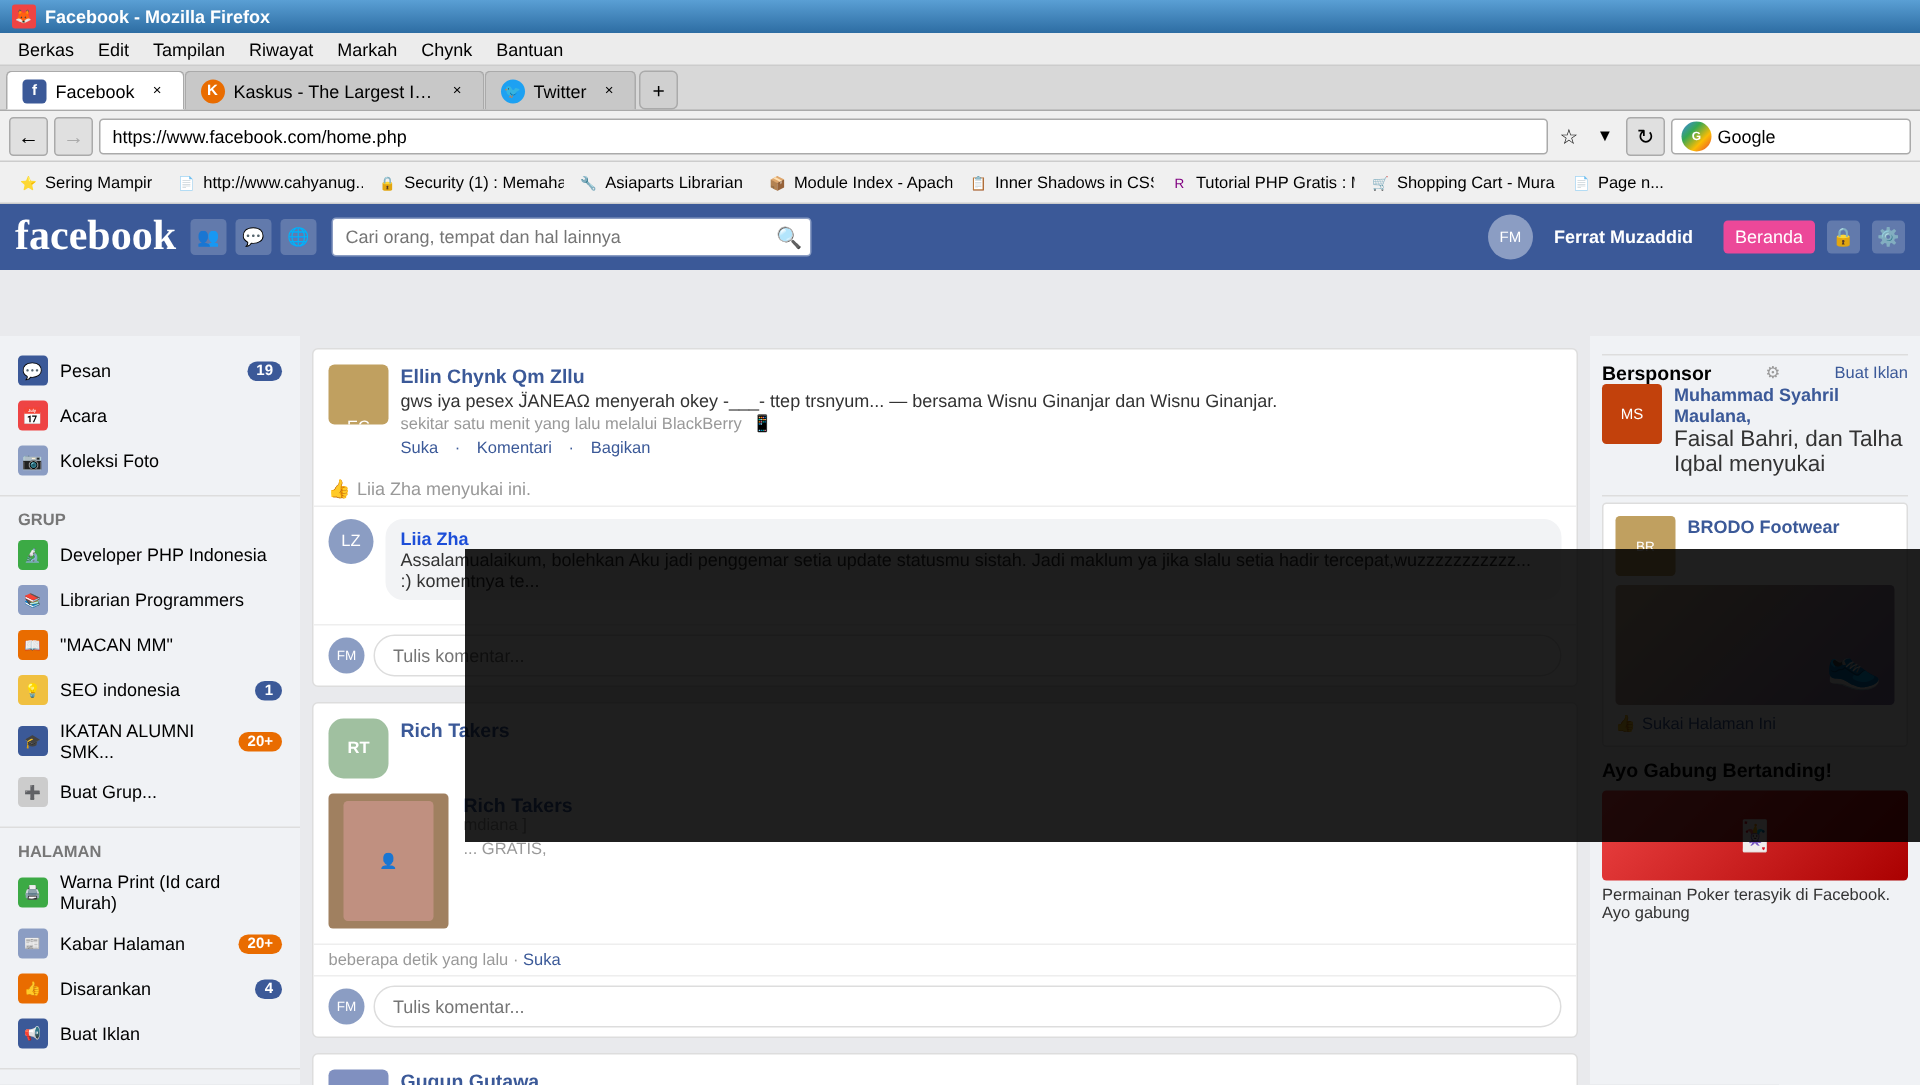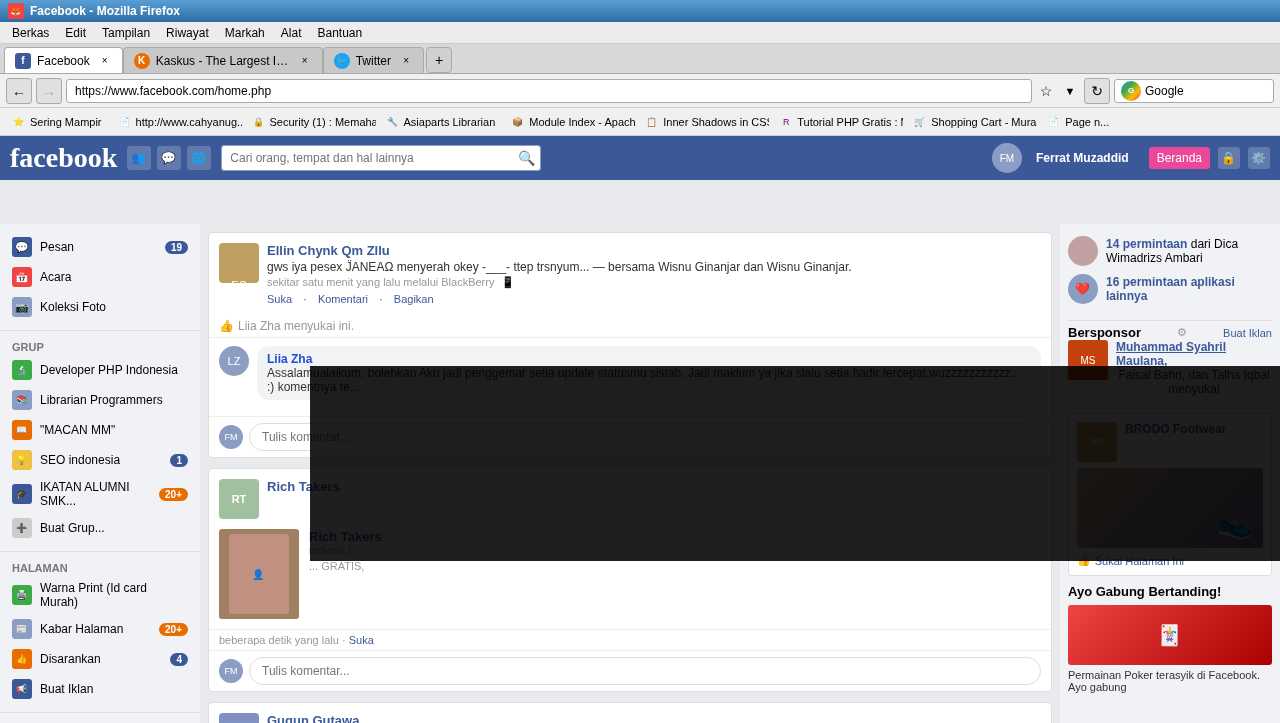--- a/index.html
+++ b/index.html
@@ -207,22 +207,22 @@
       padding: 8px;
       overflow-y: auto;
       flex-shrink: 0;
     }
     .right-section { margin-bottom: 12px; }
     .friend-request { display: flex; align-items: center; padding: 4px 0; font-size: 12px; }
     .friend-avatar { width: 30px; height: 30px; border-radius: 50%; background: #8b9dc3; margin-right: 8px; flex-shrink: 0; }
     .sponsor-title { display: flex; justify-content: space-between; align-items: center; }
     .sponsor-item { display: flex; align-items: flex-start; margin-bottom: 8px; }
     .sponsor-img { width: 40px; height: 40px; background: #ccc; border-radius: 3px; margin-right: 8px; flex-shrink: 0; overflow: hidden; display: flex; align-items: center; justify-content: center; }
-    .sponsor-text { font-size: 12px; color: #333; text-align: center; }
-    .sponsor-name { font-weight: bold; color: #3b5998; font-size: 12px; text-decoration: underline; }
+    .sponsor-text { font-size: 15px; color: #333; }
+    .sponsor-name { font-weight: bold; color: #3b5998; font-size: 12px; }
     .ad-page { background: white; border: 1px solid #ddd; border-radius: 3px; padding: 8px; margin-bottom: 8px; }
     .ad-page-img { width: 100%; height: 80px; background: #aaa; margin-bottom: 6px; border-radius: 3px; overflow: hidden; display: flex; align-items: center; justify-content: center; }
     .ad-like-btn { display: flex; align-items: center; font-size: 11px; color: #3b5998; cursor: pointer; }
 
     
     .bg-blue { background: #3b5998; }
     .color-blue { color: #1d4ed8; }
 
     .divider { border: none; border-top: 1px solid #ddd; margin: 4px 0; }
 
@@ -235,21 +235,21 @@
   <span class="favicon" style="width:16px;height:16px;background:#e44;border-radius:2px;margin-right:6px;display:inline-flex;align-items:center;justify-content:center;font-size:9px;color:white;font-weight:bold;">🦊</span>
   <span>Facebook - Mozilla Firefox</span>
 </div>
 
 <div class="menu-bar">
   <span>Berkas</span>
   <span>Edit</span>
   <span>Tampilan</span>
   <span>Riwayat</span>
   <span>Markah</span>
-  <span>Alat</span>
+  <span>Chynk</span>
   <span>Bantuan</span>
 </div>
 
 <div class="tab-bar">
   <div class="tab active">
     <span class="tab-favicon" style="background:#3b5998;color:white;font-weight:bold;border-radius:3px;">f</span>
     <span>Facebook</span>
     <span class="tab-close">×</span>
   </div>
   <div class="tab inactive">
@@ -465,21 +465,21 @@
           </div>
 
           <div class="comment-input-row">
             <div style="width:24px;height:24px;border-radius:50%;background:#8b9dc3;margin-right:6px;display:flex;align-items:center;justify-content:center;font-size:9px;color:white;">FM</div>
             <input class="comment-input" placeholder="Tulis komentar..." style="">
           </div>
         </div>
 
         <div class="post-card">
           <div class="post-header">
-            <div class="post-avatar" style="background:#a0c0a0;">
+            <div class="post-avatar" style="background:#a0c0a0;border-radius:10px;">
               <span style="color:white;font-weight:bold;font-size:11px;">RT</span>
             </div>
             <div class="post-meta">
               <div class="post-name">Rich Takers</div>
             </div>
           </div>
           <div style="padding:0 10px 10px;display:flex;gap:10px;">
             <div style="width:80px;height:90px;background:#a08060;border-radius:3px;overflow:hidden;display:flex;align-items:center;justify-content:center;">
               <div style="width:60px;height:80px;background:#c09080;border-radius:3px;display:flex;align-items:center;justify-content:center;color:white;font-size:10px;">👤</div>
             </div>
@@ -509,33 +509,20 @@
               <div class="post-name">Gugun Gutawa</div>
 
             </div>
           </div>
         </div>
 
       </div>
 
       <div class="right-sidebar">
 
-        <div class="right-section">
-          <div class="friend-request">
-            <div class="friend-avatar" style="background:#c0a0a0;"></div>
-            <div>
-              <span style="font-weight:bold;color:#3b5998;">14 permintaan</span>
-              <span>dari Dica Wimadrizs Ambari</span>
-            </div>
-          </div>
-          <div class="friend-request">
-            <div style="width:30px;height:30px;border-radius:50%;background:#8b9dc3;margin-right:8px;flex-shrink:0;display:flex;align-items:center;justify-content:center;">❤️</div>
-            <span style="color:#3b5998;font-weight:bold;font-size:12px;">16 permintaan aplikasi lainnya</span>
-          </div>
-        </div>
 
         <hr class="divider">
 
         <div class="right-section">
           <div class="sponsor-title">
             <span style="font-size:13px;font-weight:bold;">Bersponsor</span>
             <span style="font-size:11px;color:#999;">⚙</span>
             <span style="font-size:11px;color:#3b5998;">Buat Iklan</span>
           </div>
           <div class="sponsor-item">

